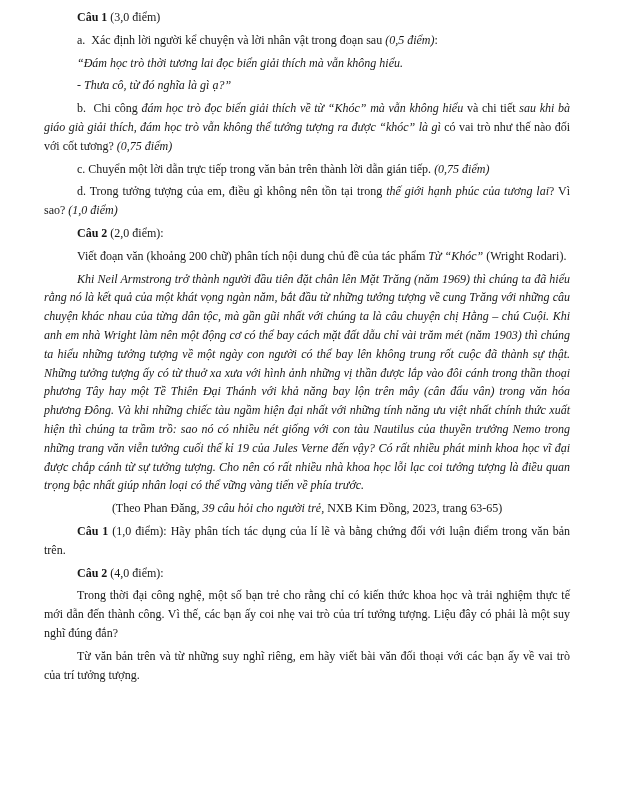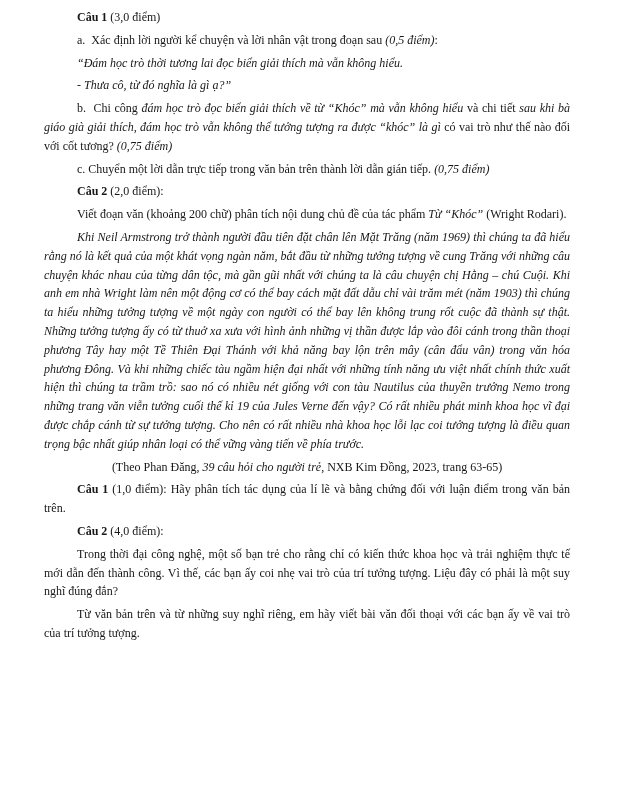--- a/index.html
+++ b/index.html
@@ -35,20 +35,21 @@
 <body>
 
 <div class="page">
   <div>
       <p class="para indent"><span class="b">Câu 1 </span><span>(3,0 điểm)</span></p>
       <p class="para indent"><span>a.  Xác định lời người kể chuyện và lời nhân vật trong đoạn sau </span><span class="i">(0,5 điểm)</span><span>:</span></p>
       <p class="para indent"><span class="i">“Đám học trò thời tương lai đọc biển giải thích mà vẫn không hiểu.</span></p>
       <p class="para indent"><span class="i">- Thưa cô, từ đó nghĩa là gì ạ?”</span></p>
       <p class="para indent"><span>b.  Chi công </span><span class="i">đám học trò đọc biển giải thích về từ “Khóc” mà vẫn không hiểu</span><span> và chi tiết </span><span class="i">sau khi bà giáo già giải thích, đám học trò vẫn không thể tưởng tượng ra được “khóc” là gì</span><span> có vai trò như thế nào đối với cốt tương? </span><span class="i">(0,75 điểm)</span></p>
       <p class="para indent"><span>c. Chuyển một lời dẫn trực tiếp trong văn bản trên thành lời dẫn gián tiếp. </span><span class="i">(0,75 điểm)</span></p>
+      <p class="para indent"><span>d. Trong tưởng tượng của em, điều gì không nên tồn tại trong </span><span class="i">thế giới hạnh phúc của tương lai</span><span>? Vì sao? </span><span class="i">(1,0 điểm)</span></p>
       <p class="para indent"><span class="b">Câu 2 </span><span>(2,0 điểm):</span></p>
       <p class="para indent"><span>Viết đoạn văn (khoảng 200 chữ) phân tích nội dung chủ đề của tác phẩm </span><span class="i">Từ “Khóc”</span><span> (Wright Rodari).</span></p>
       <p class="para indent"><span class="i">Khi Neil Armstrong trở thành người đầu tiên đặt chân lên Mặt Trăng (năm 1969) thì chúng ta đã hiểu rằng nó là kết quả của một khát vọng ngàn năm, bắt đầu từ những tưởng tượng về cung Trăng với những câu chuyện khác nhau của từng dân tộc, mà gần gũi nhất với chúng ta là câu chuyện chị Hằng – chú Cuội. Khi anh em nhà Wright làm nên một động cơ có thể bay cách mặt đất dẫu chỉ vài trăm mét (năm 1903) thì chúng ta hiểu những tưởng tượng về một ngày con người có thể bay lên không trung rốt cuộc đã thành sự thật. Những tưởng tượng ấy có từ thuở xa xưa với hình ảnh những vị thần được lắp vào đôi cánh trong thần thoại phương Tây hay một Tề Thiên Đại Thánh với khả năng bay lộn trên mây (cân đẩu vân) trong văn hóa phương Đông. Và khi những chiếc tàu ngầm hiện đại nhất với những tính năng ưu việt nhất chính thức xuất hiện thì chúng ta trầm trồ: sao nó có nhiều nét giống với con tàu Nautilus của thuyền trưởng Nemo trong những trang văn viễn tưởng cuối thế kỉ 19 của Jules Verne đến vậy? Có rất nhiều phát minh khoa học vĩ đại được chắp cánh từ sự tưởng tượng. Cho nên có rất nhiều nhà khoa học lỗi lạc coi tưởng tượng là điều quan trọng bậc nhất giúp nhân loại có thể vững vàng tiến về phía trước.</span></p>
       <p class="para align-right"><span>(Theo Phan Đăng, </span><span class="i">39 câu hỏi cho người trẻ</span><span>, NXB Kim Đồng, 2023, trang 63-65)</span></p>
       <p class="para indent"><span class="b">Câu 1 </span><span>(1,0 điểm): Hãy phân tích tác dụng của lí lẽ và bằng chứng đối với luận điểm trong văn bản trên.</span></p>
       <p class="para indent"><span class="b">Câu 2 </span><span>(4,0 điểm):</span></p>
       <p class="para indent"><span>Trong thời đại công nghệ, một số bạn trẻ cho rằng chỉ có kiến thức khoa học và trải nghiệm thực tế mới dẫn đến thành công. Vì thế, các bạn ấy coi nhẹ vai trò của trí tưởng tượng. Liệu đây có phải là một suy nghĩ đúng đắn?</span></p>
       <p class="para indent"><span>Từ văn bản trên và từ những suy nghĩ riêng, em hãy viết bài văn đối thoại với các bạn ấy về vai trò của trí tưởng tượng.</span></p>
     </div>
 </div>

